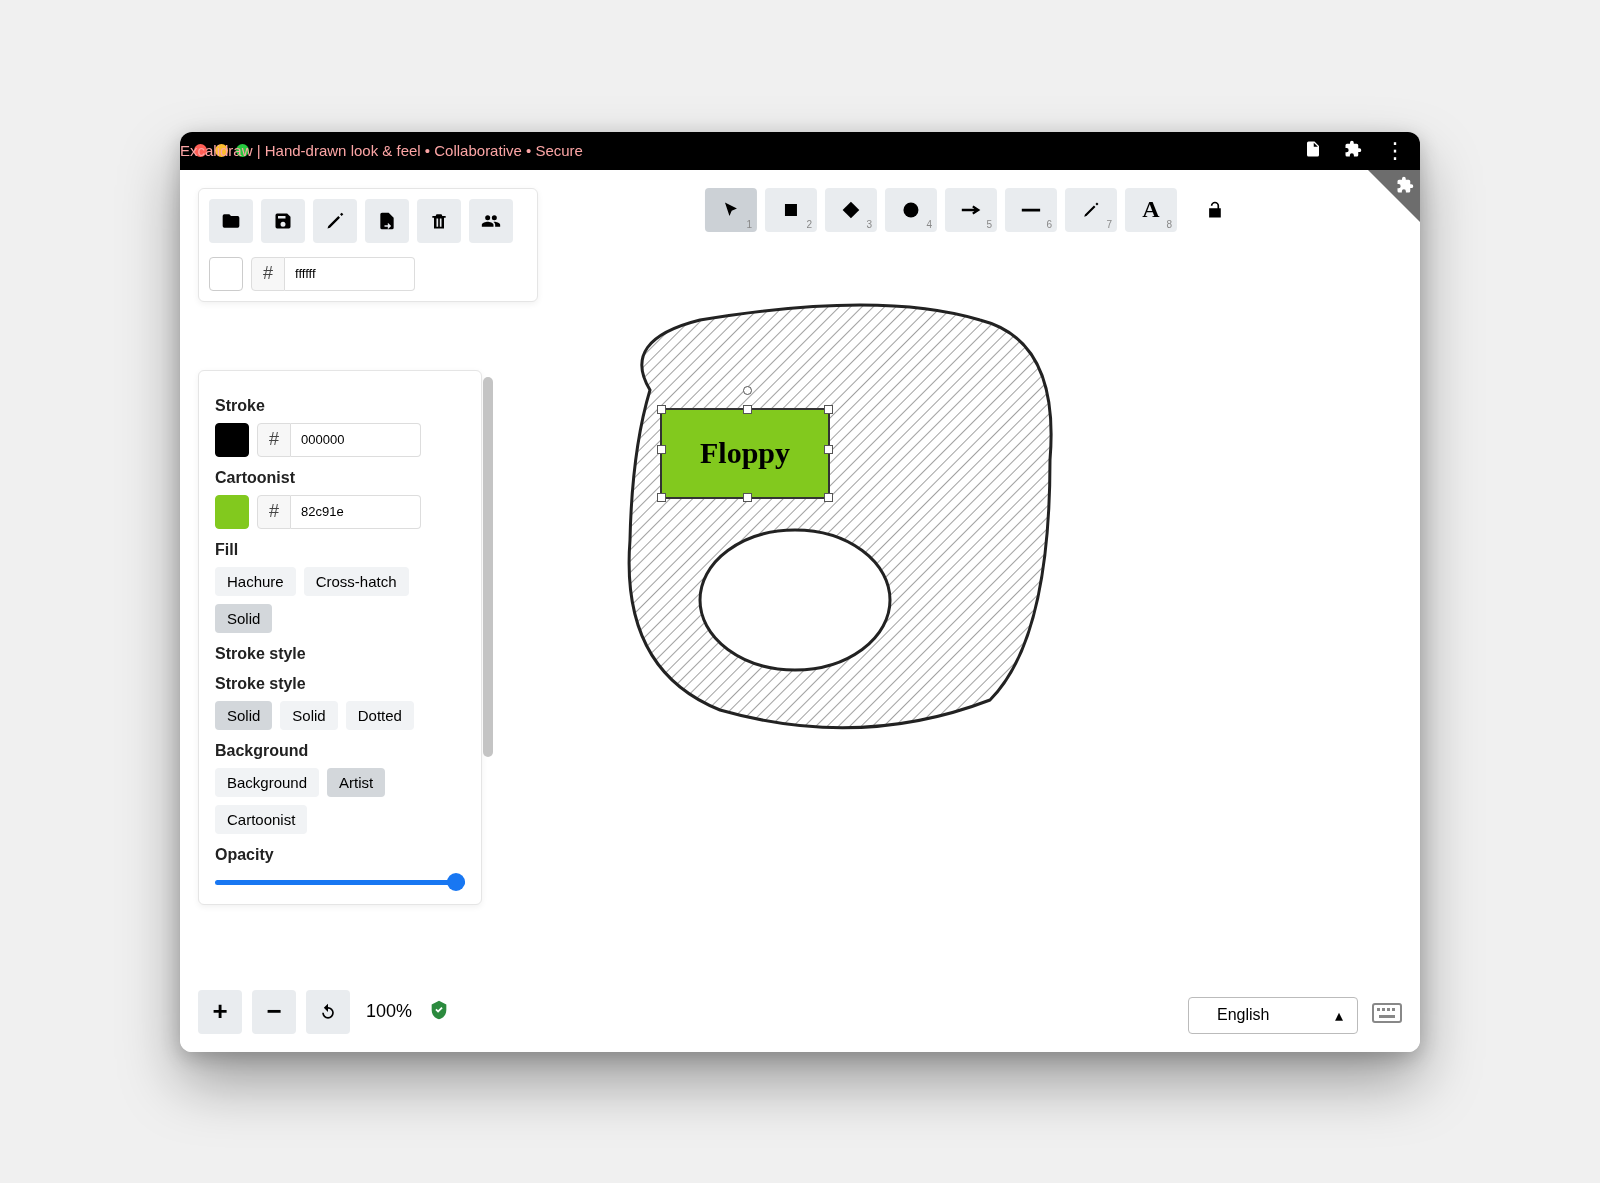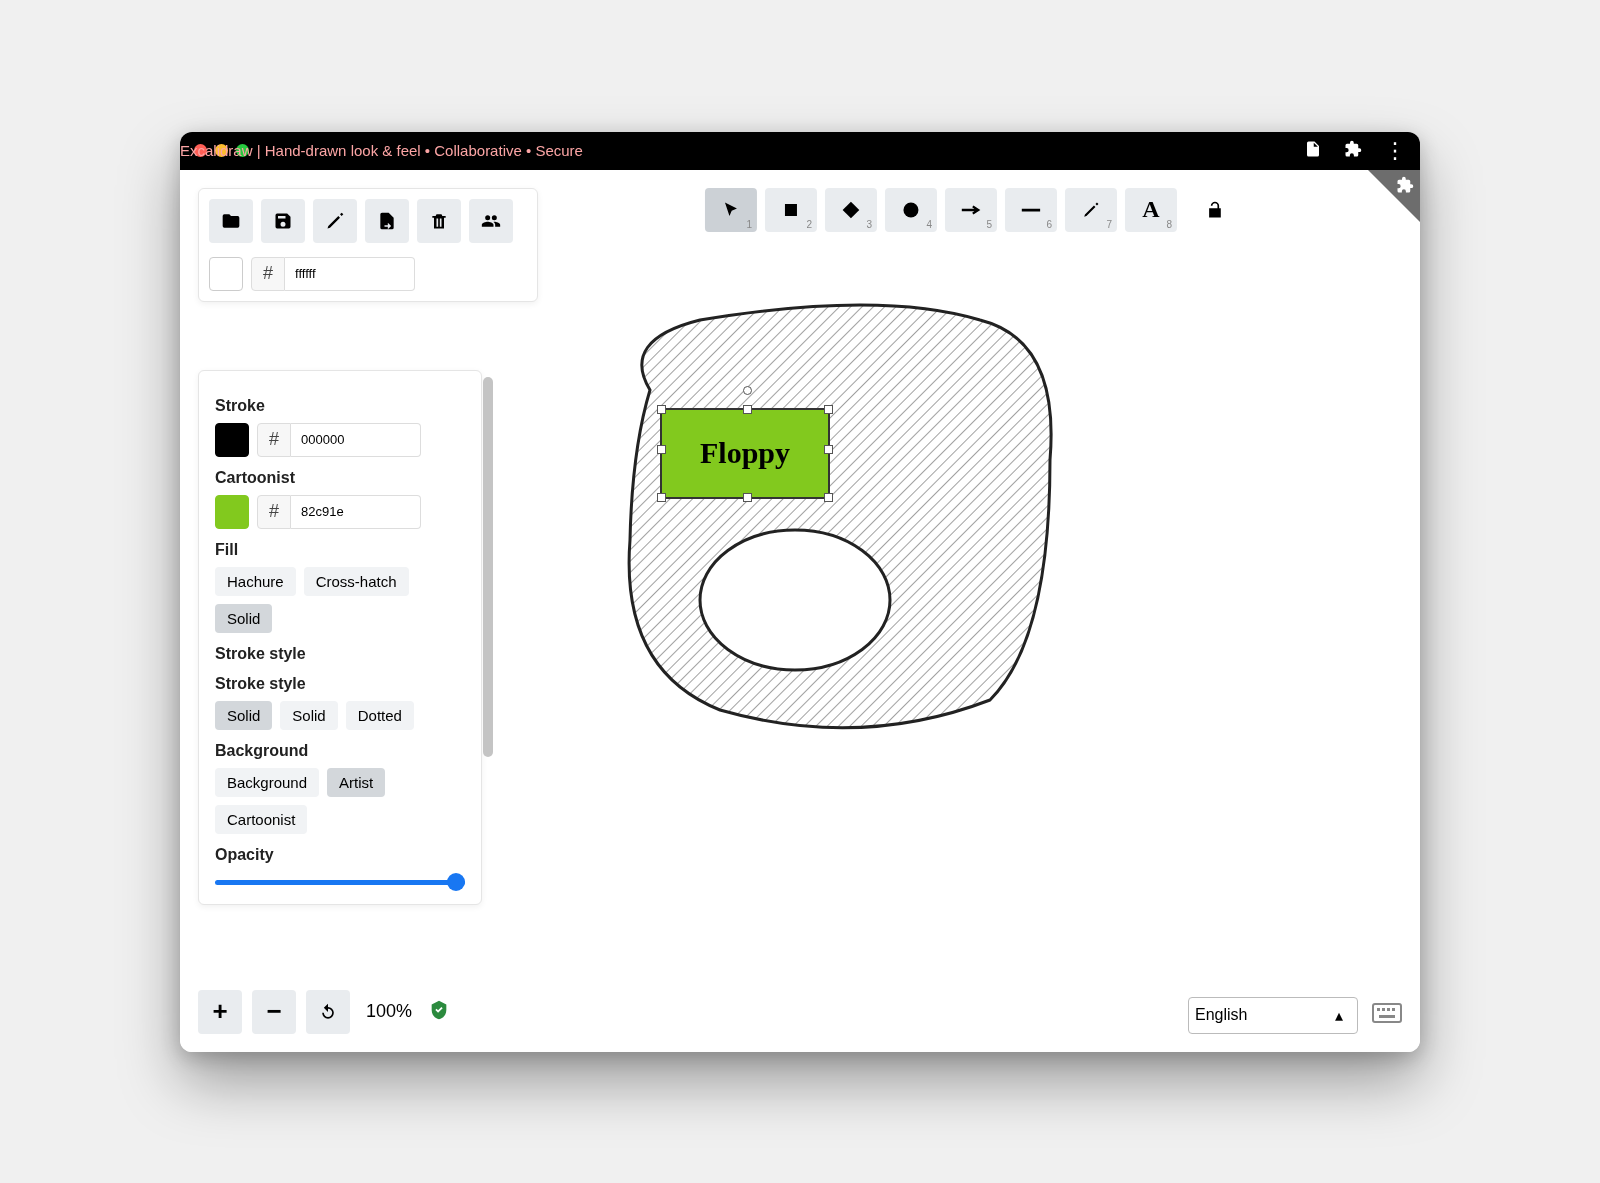--- a/index.html
+++ b/index.html
@@ -133,21 +133,21 @@
   .sq-btn { width: 44px; height: 44px; background:#e9ecef; border-radius:4px; display:flex;align-items:center;justify-content:center;cursor:pointer;}
   .zoom-label { font-size: 18px; margin: 0 6px; }
   .shield { color: #2b8a3e; }
   .shield svg { width: 22px; height: 22px; fill: #2b8a3e; }
 
   .bottom-right {
     position: absolute; bottom: 18px; right: 18px;
     display: flex; gap: 14px; align-items: center;
   }
   .lang {
-    border: 1px solid #bbb; border-radius: 4px; padding: 8px 14px 8px 6px;
+    border: 1px solid #bbb; border-radius: 4px; padding: 8px 14px 8px 28px;
     width: 170px; display:flex; align-items:center; justify-content:space-between;
     font-size: 16px; cursor:pointer;
   }
   .kbd-btn { color:#888; }
 
   
   .canvas-art {
     position: absolute; top: 110px; left: 380px;
   }
   .selection-box {

